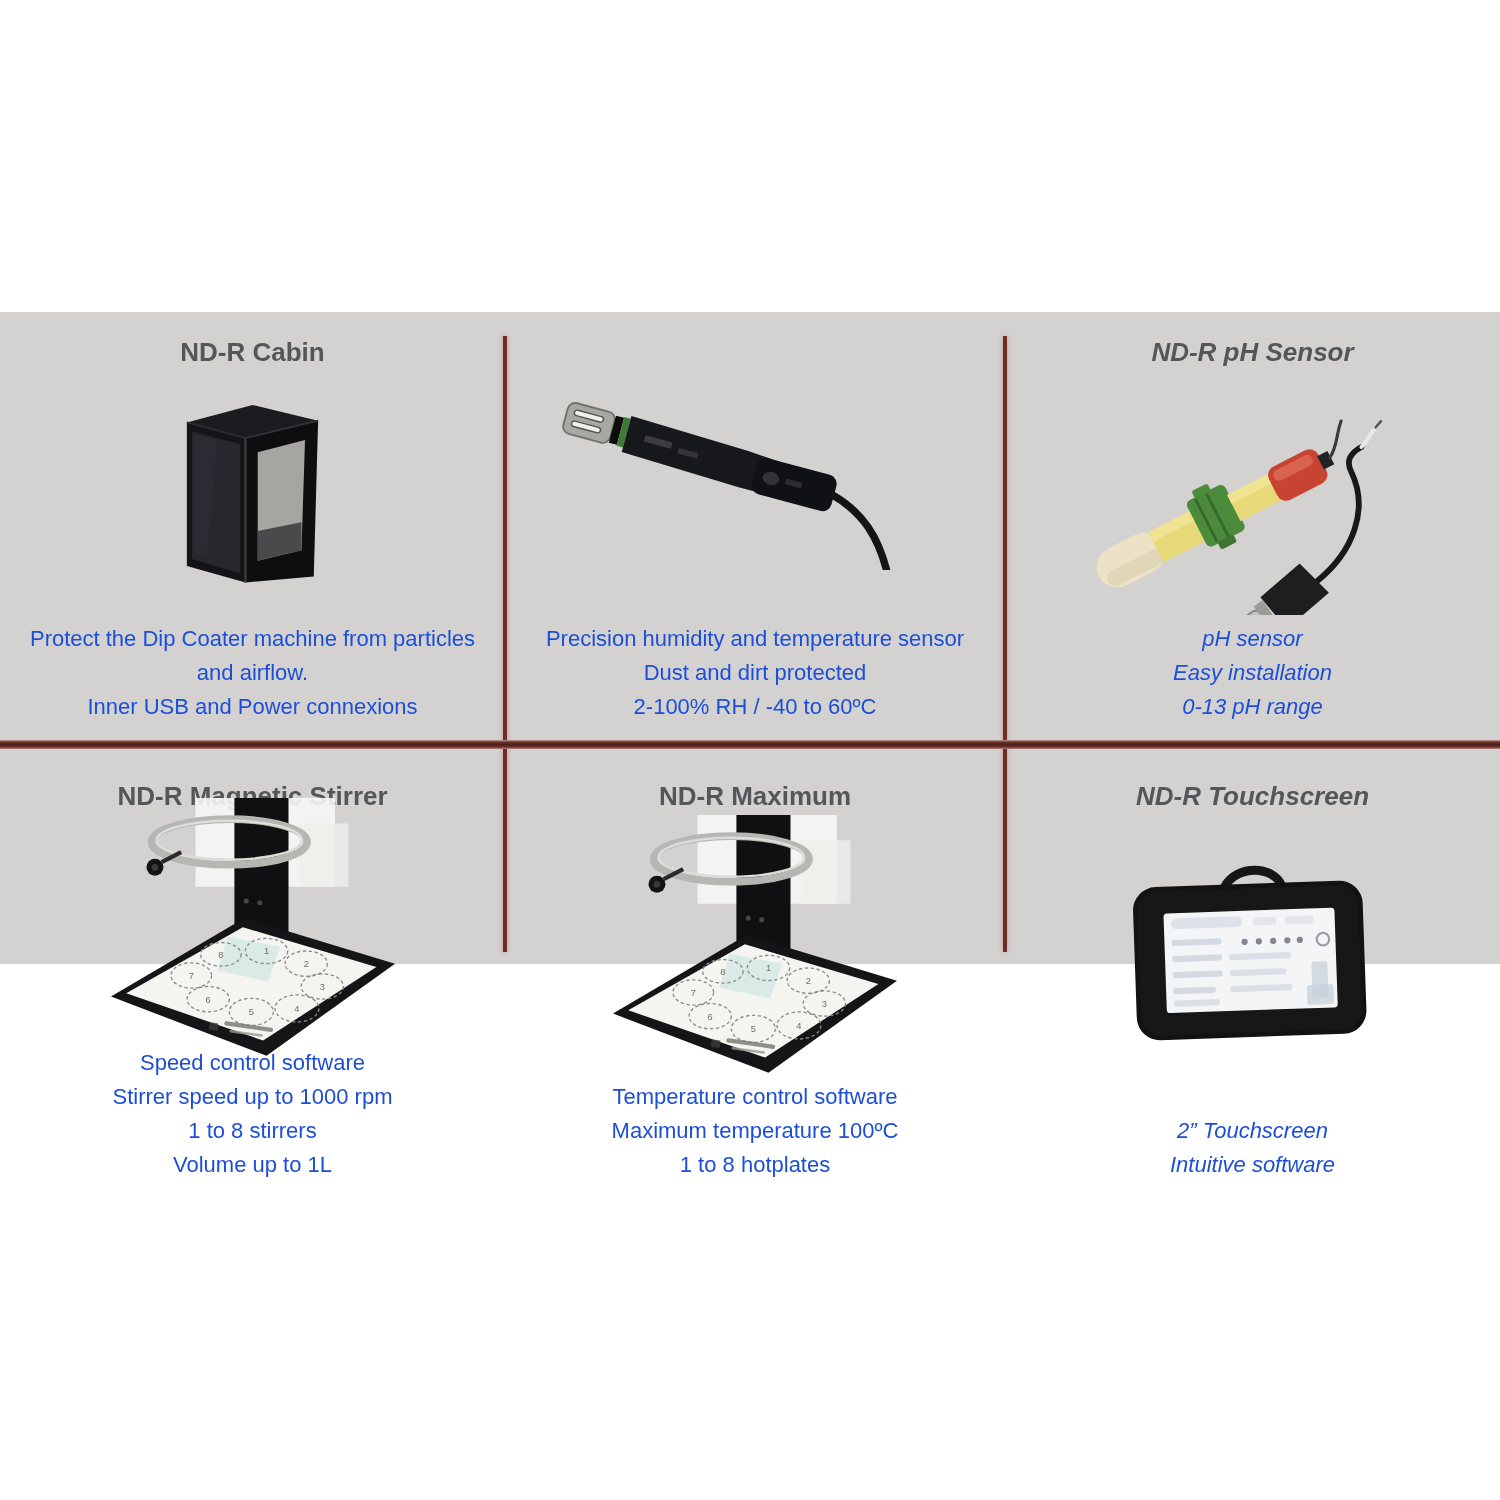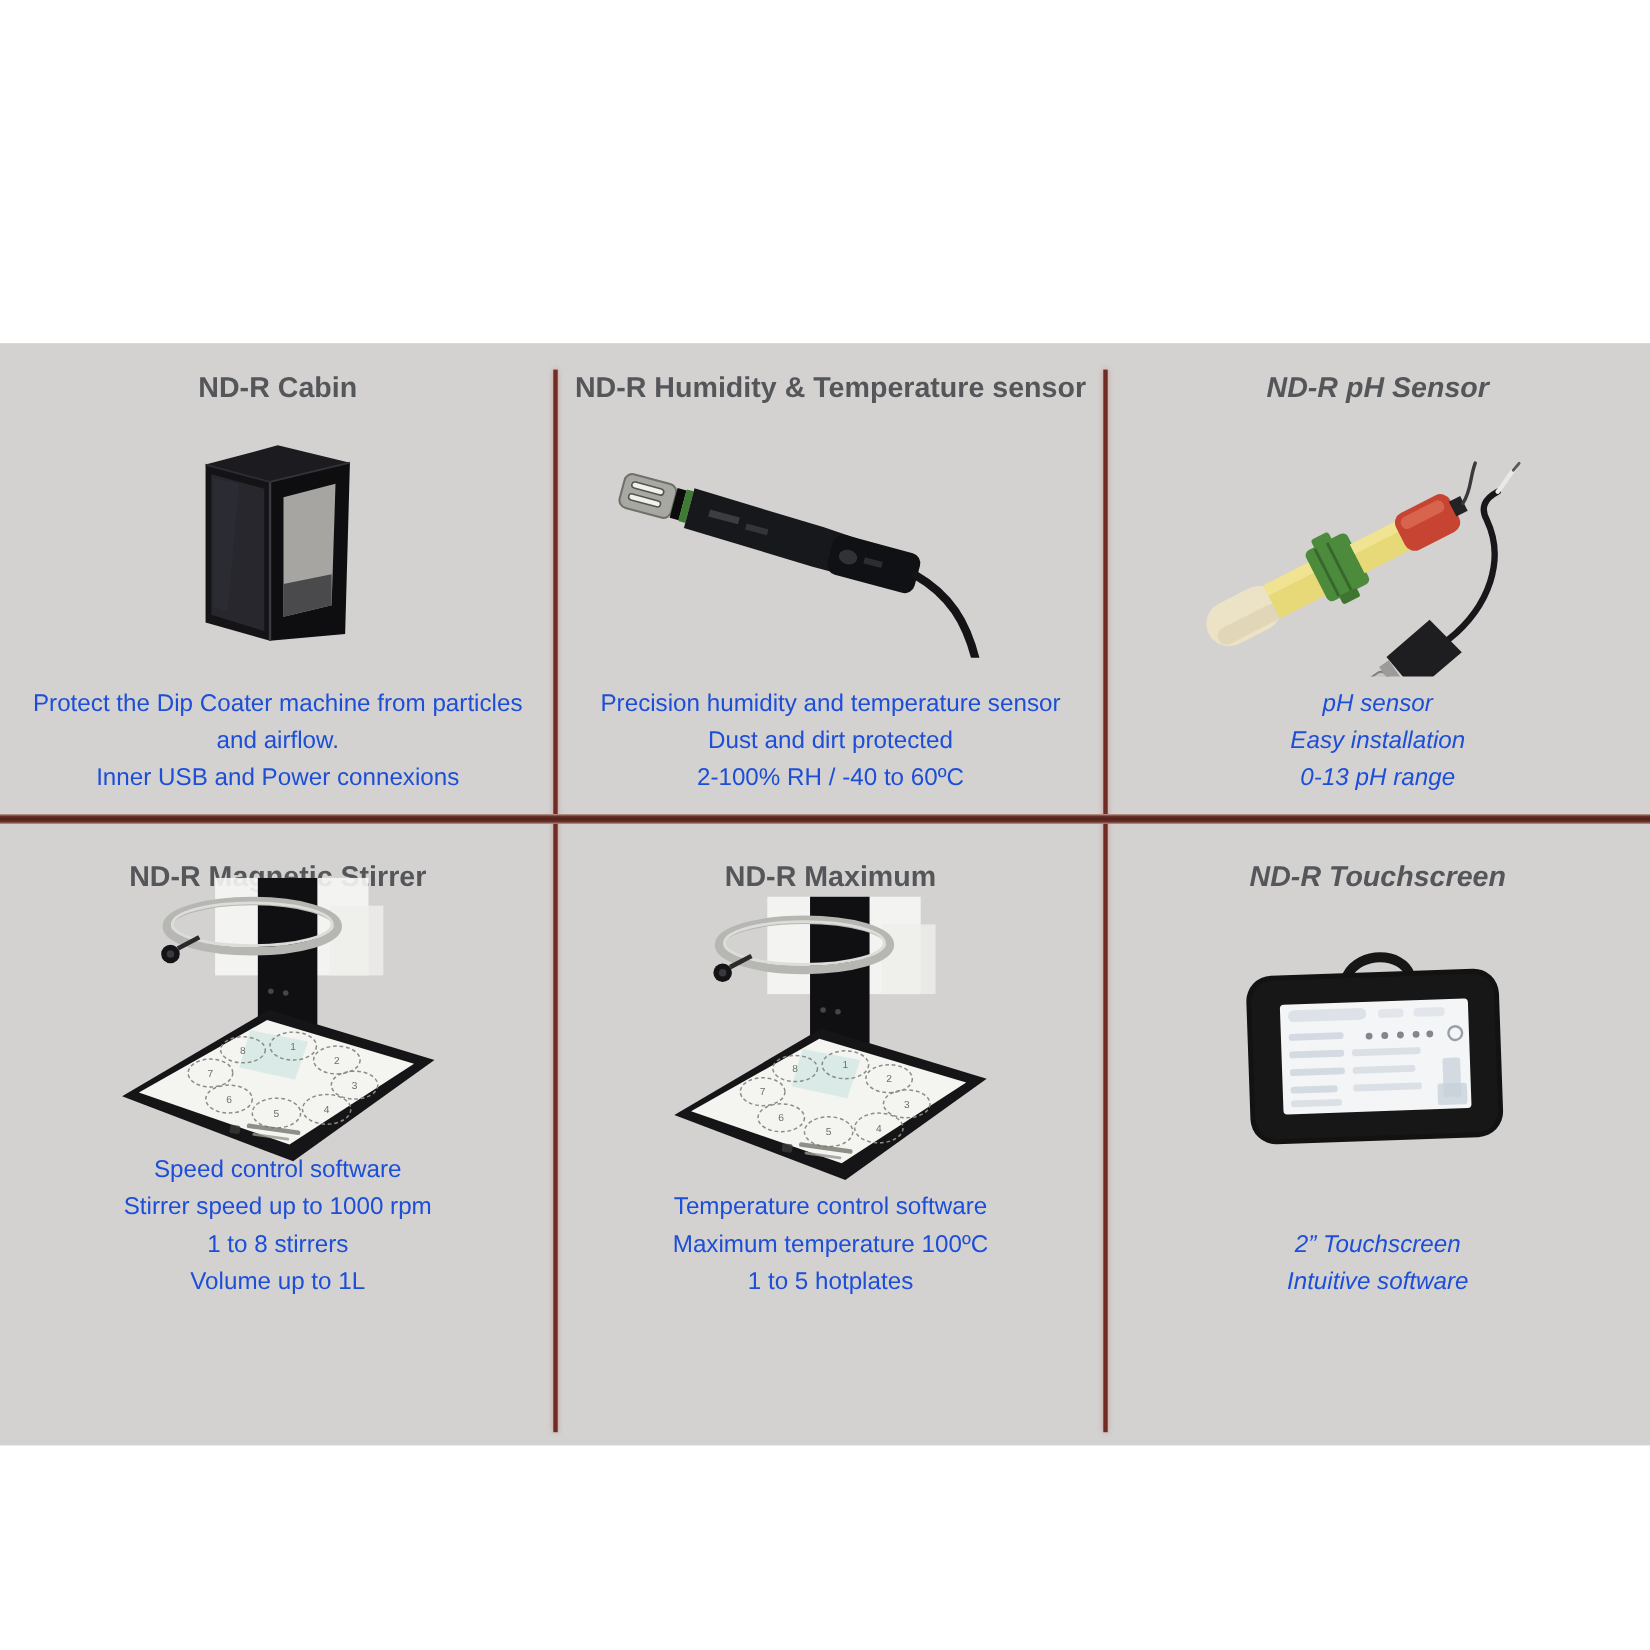--- a/index.html
+++ b/index.html
@@ -2,21 +2,21 @@
 <html><head>
 <meta charset="utf-8">
 <style>
   * { margin:0; padding:0; box-sizing:border-box; }
   html,body { background:#ffffff; }
   .page {
     position:relative; width:1500px; height:1500px; background:#ffffff;
     font-family:"Liberation Sans", sans-serif; overflow:hidden;
   }
   .panel {
-    position:absolute; left:0; top:312px; width:1500px; height:1002px;
+    position:absolute; left:0; top:312px; width:1500px; height:652px;
     background:#d3d2d1;
   }
   
   .vdiv {
     position:absolute; top:24px; bottom:12px; width:4px;
     background:#702b25; box-shadow:0 0 5px rgba(190,100,85,.55);
   }
   .vdiv-1 { left:503px; }
   .vdiv-2 { left:1003px; }
   .hdiv {
@@ -80,21 +80,20 @@
           <line x1="92" y1="50" x2="175" y2="30" stroke="#33333a" stroke-width="2"></line>
           <line x1="25" y1="32" x2="92" y2="50" stroke="#2c2c33" stroke-width="2"></line>
         </svg>
       </div>
       <div class="desc">Protect the Dip Coater machine from particles
 and airflow.
 Inner USB and Power connexions</div>
     </div>
 
     <div class="cell col-2 row-1">
-      <div class="title">ND-R Humidity &amp; Temperature sensor</div>
       <div class="media">
         <svg width="410" height="205" viewBox="0 0 440 220">
           <g transform="rotate(15 30 60)">
 
             <rect x="16" y="42" width="52" height="34" rx="8" fill="#a8a8a3" stroke="#70706a" stroke-width="2"></rect>
             <rect x="24" y="49" width="32" height="6" rx="3" fill="#f0f0ec" stroke="#55554f" stroke-width="1.5"></rect>
             <rect x="24" y="61" width="32" height="6" rx="3" fill="#f0f0ec" stroke="#55554f" stroke-width="1.5"></rect>
 
             <rect x="68" y="44" width="9" height="30" fill="#0c0c0d"></rect>
             <rect x="77" y="43" width="7" height="32" fill="#3e7c34"></rect>
@@ -250,21 +249,21 @@
           </g>
           <g opacity="0.8">
             <rect x="128" y="266" width="11" height="9" rx="2" fill="#3a3a38" transform="rotate(8 133 270)"></rect>
             <rect x="146" y="268" width="58" height="5" rx="2" fill="#77776f" transform="rotate(8 175 270)"></rect>
             <rect x="152" y="277" width="40" height="3" rx="1.5" fill="#9a9a92" transform="rotate(8 172 278)"></rect>
           </g>
         </svg>
       </div>
       <div class="desc">Temperature control software
 Maximum temperature 100ºC
-1 to 5 hotplates</div>
+1 to 8 hotplates</div>
     </div>
 
     <div class="cell col-3 row-2">
       <div class="title">ND-R Touchscreen</div>
       <div class="media">
         <svg width="285" height="212" viewBox="0 0 320 230">
           <g transform="rotate(-2 160 115)">
             <path d="M132,28 C 146,4 188,6 196,30" stroke="#161616" stroke-width="10" fill="none" stroke-linecap="round"></path>
             <rect x="28" y="26" width="258" height="172" rx="26" fill="#121212"></rect>
             <rect x="33" y="31" width="248" height="162" rx="22" fill="#1a1a1a" opacity="0.6"></rect>

